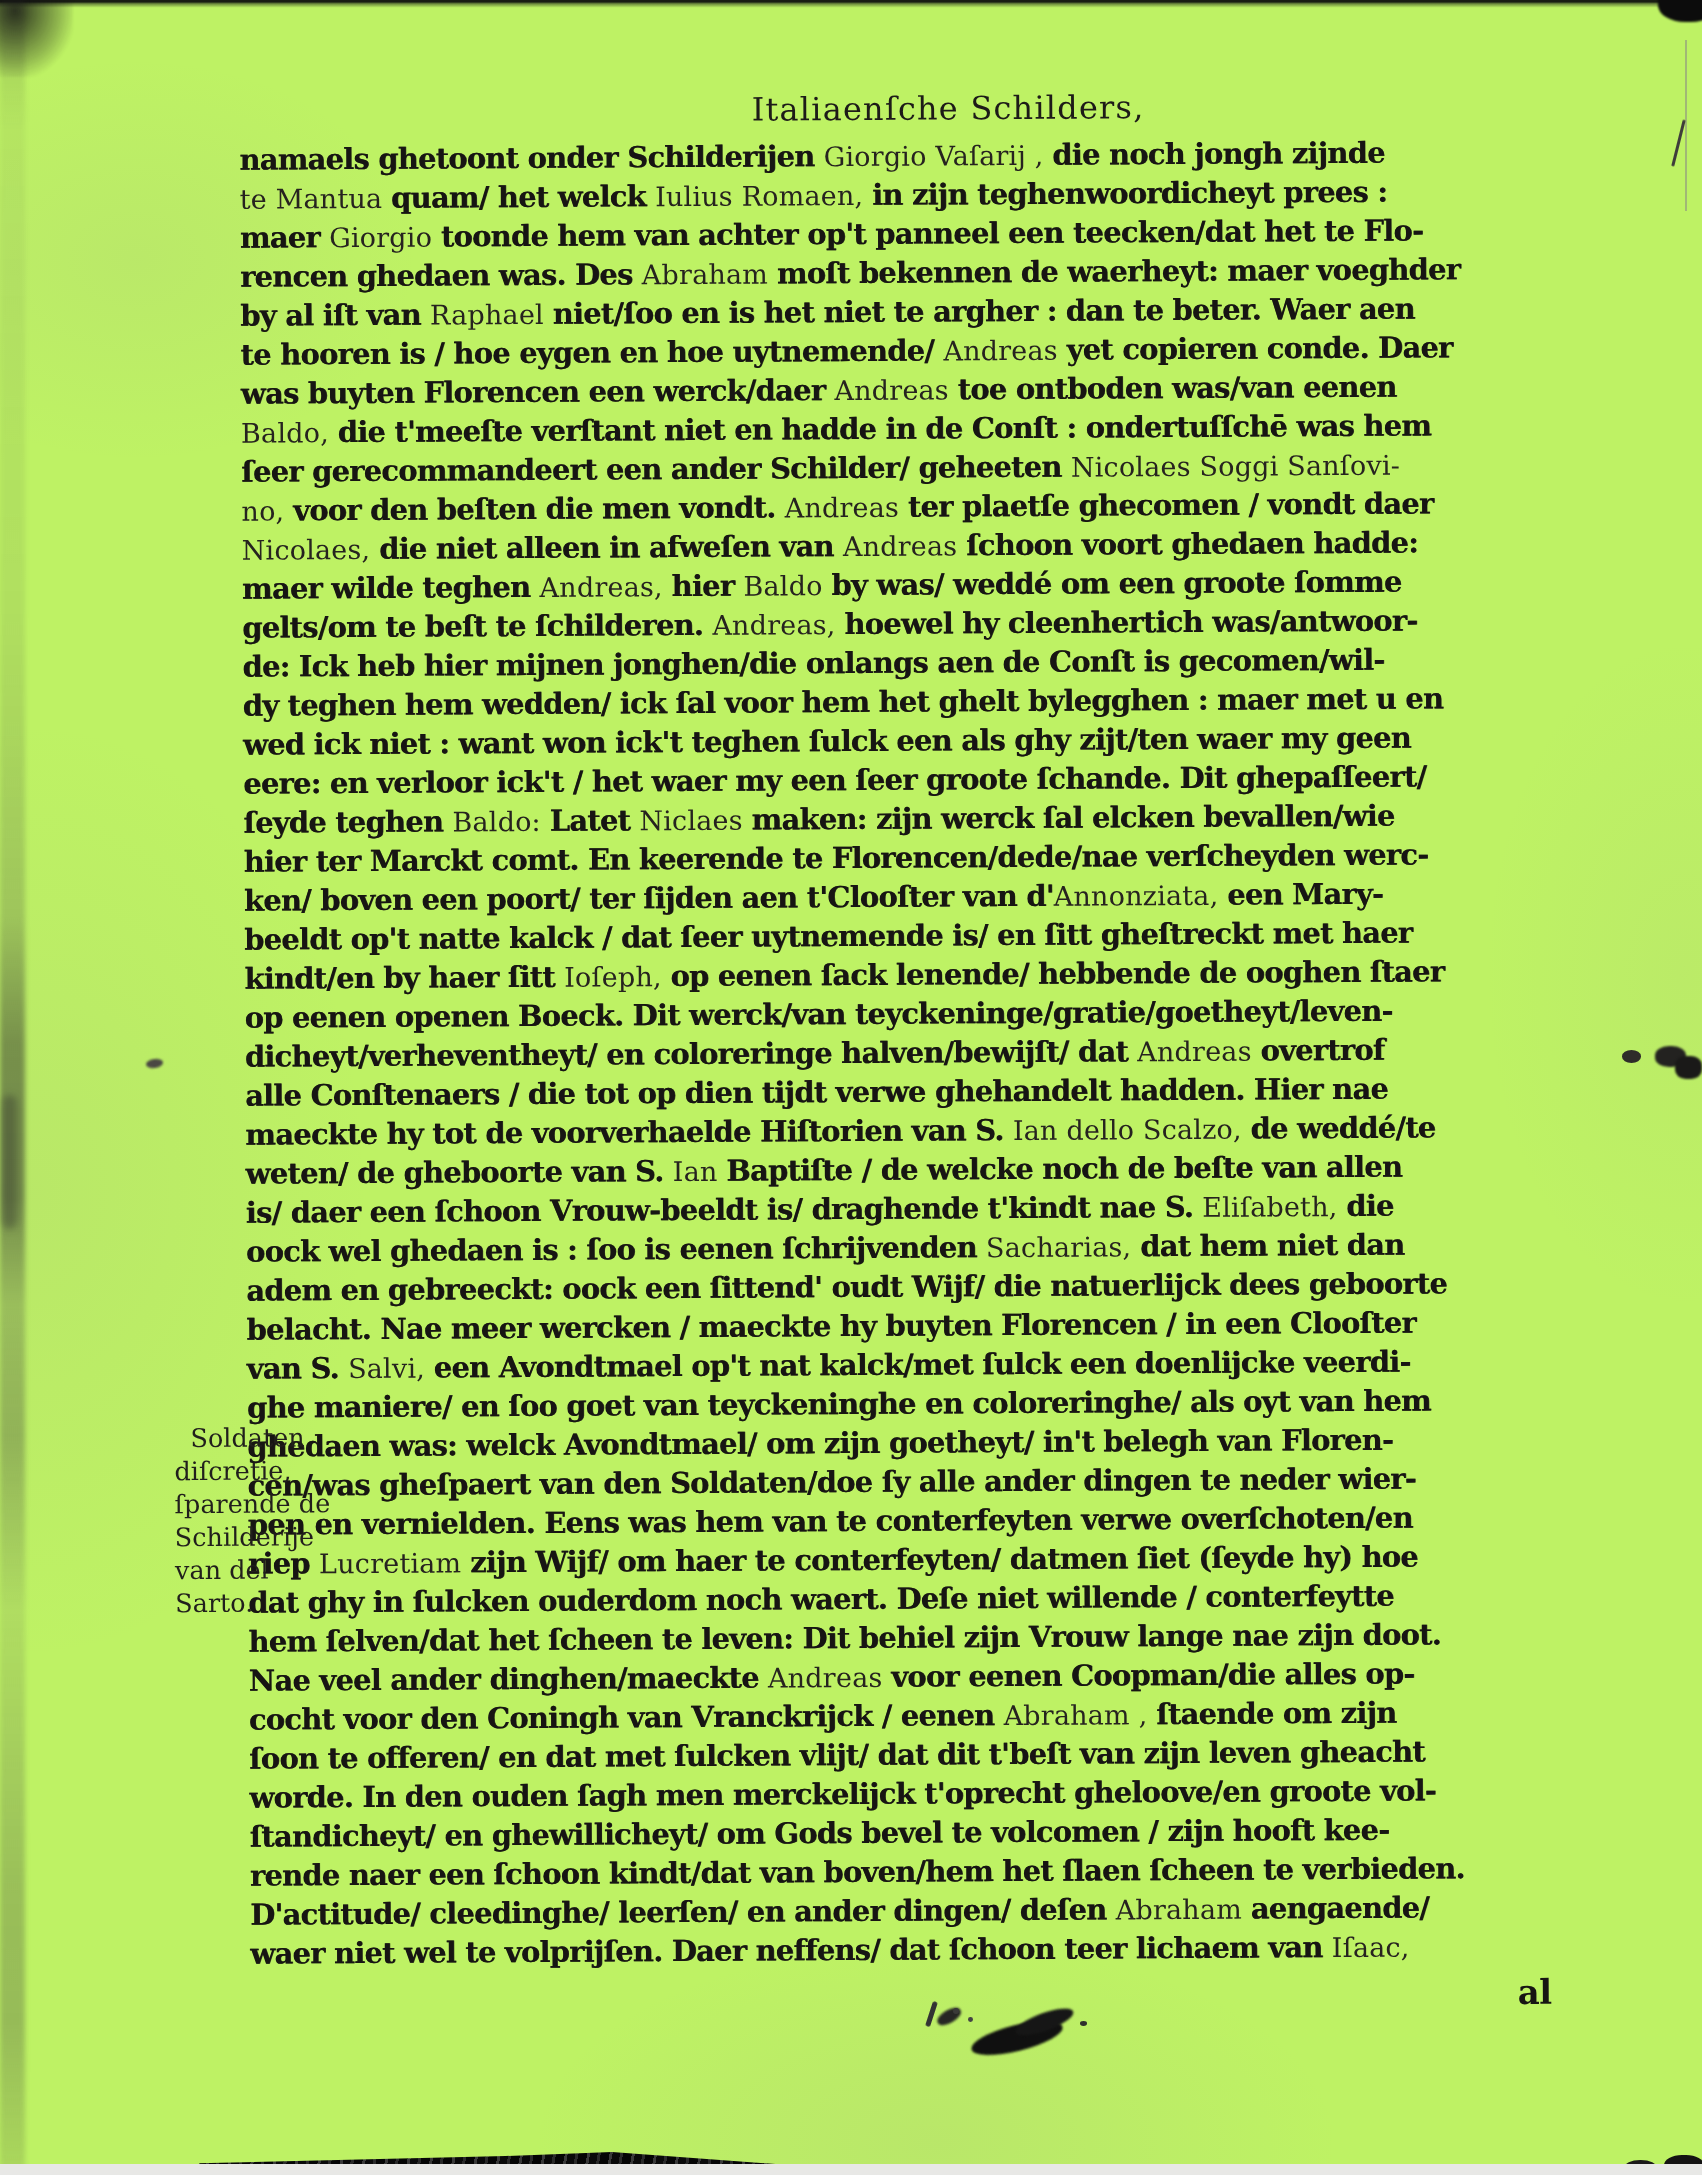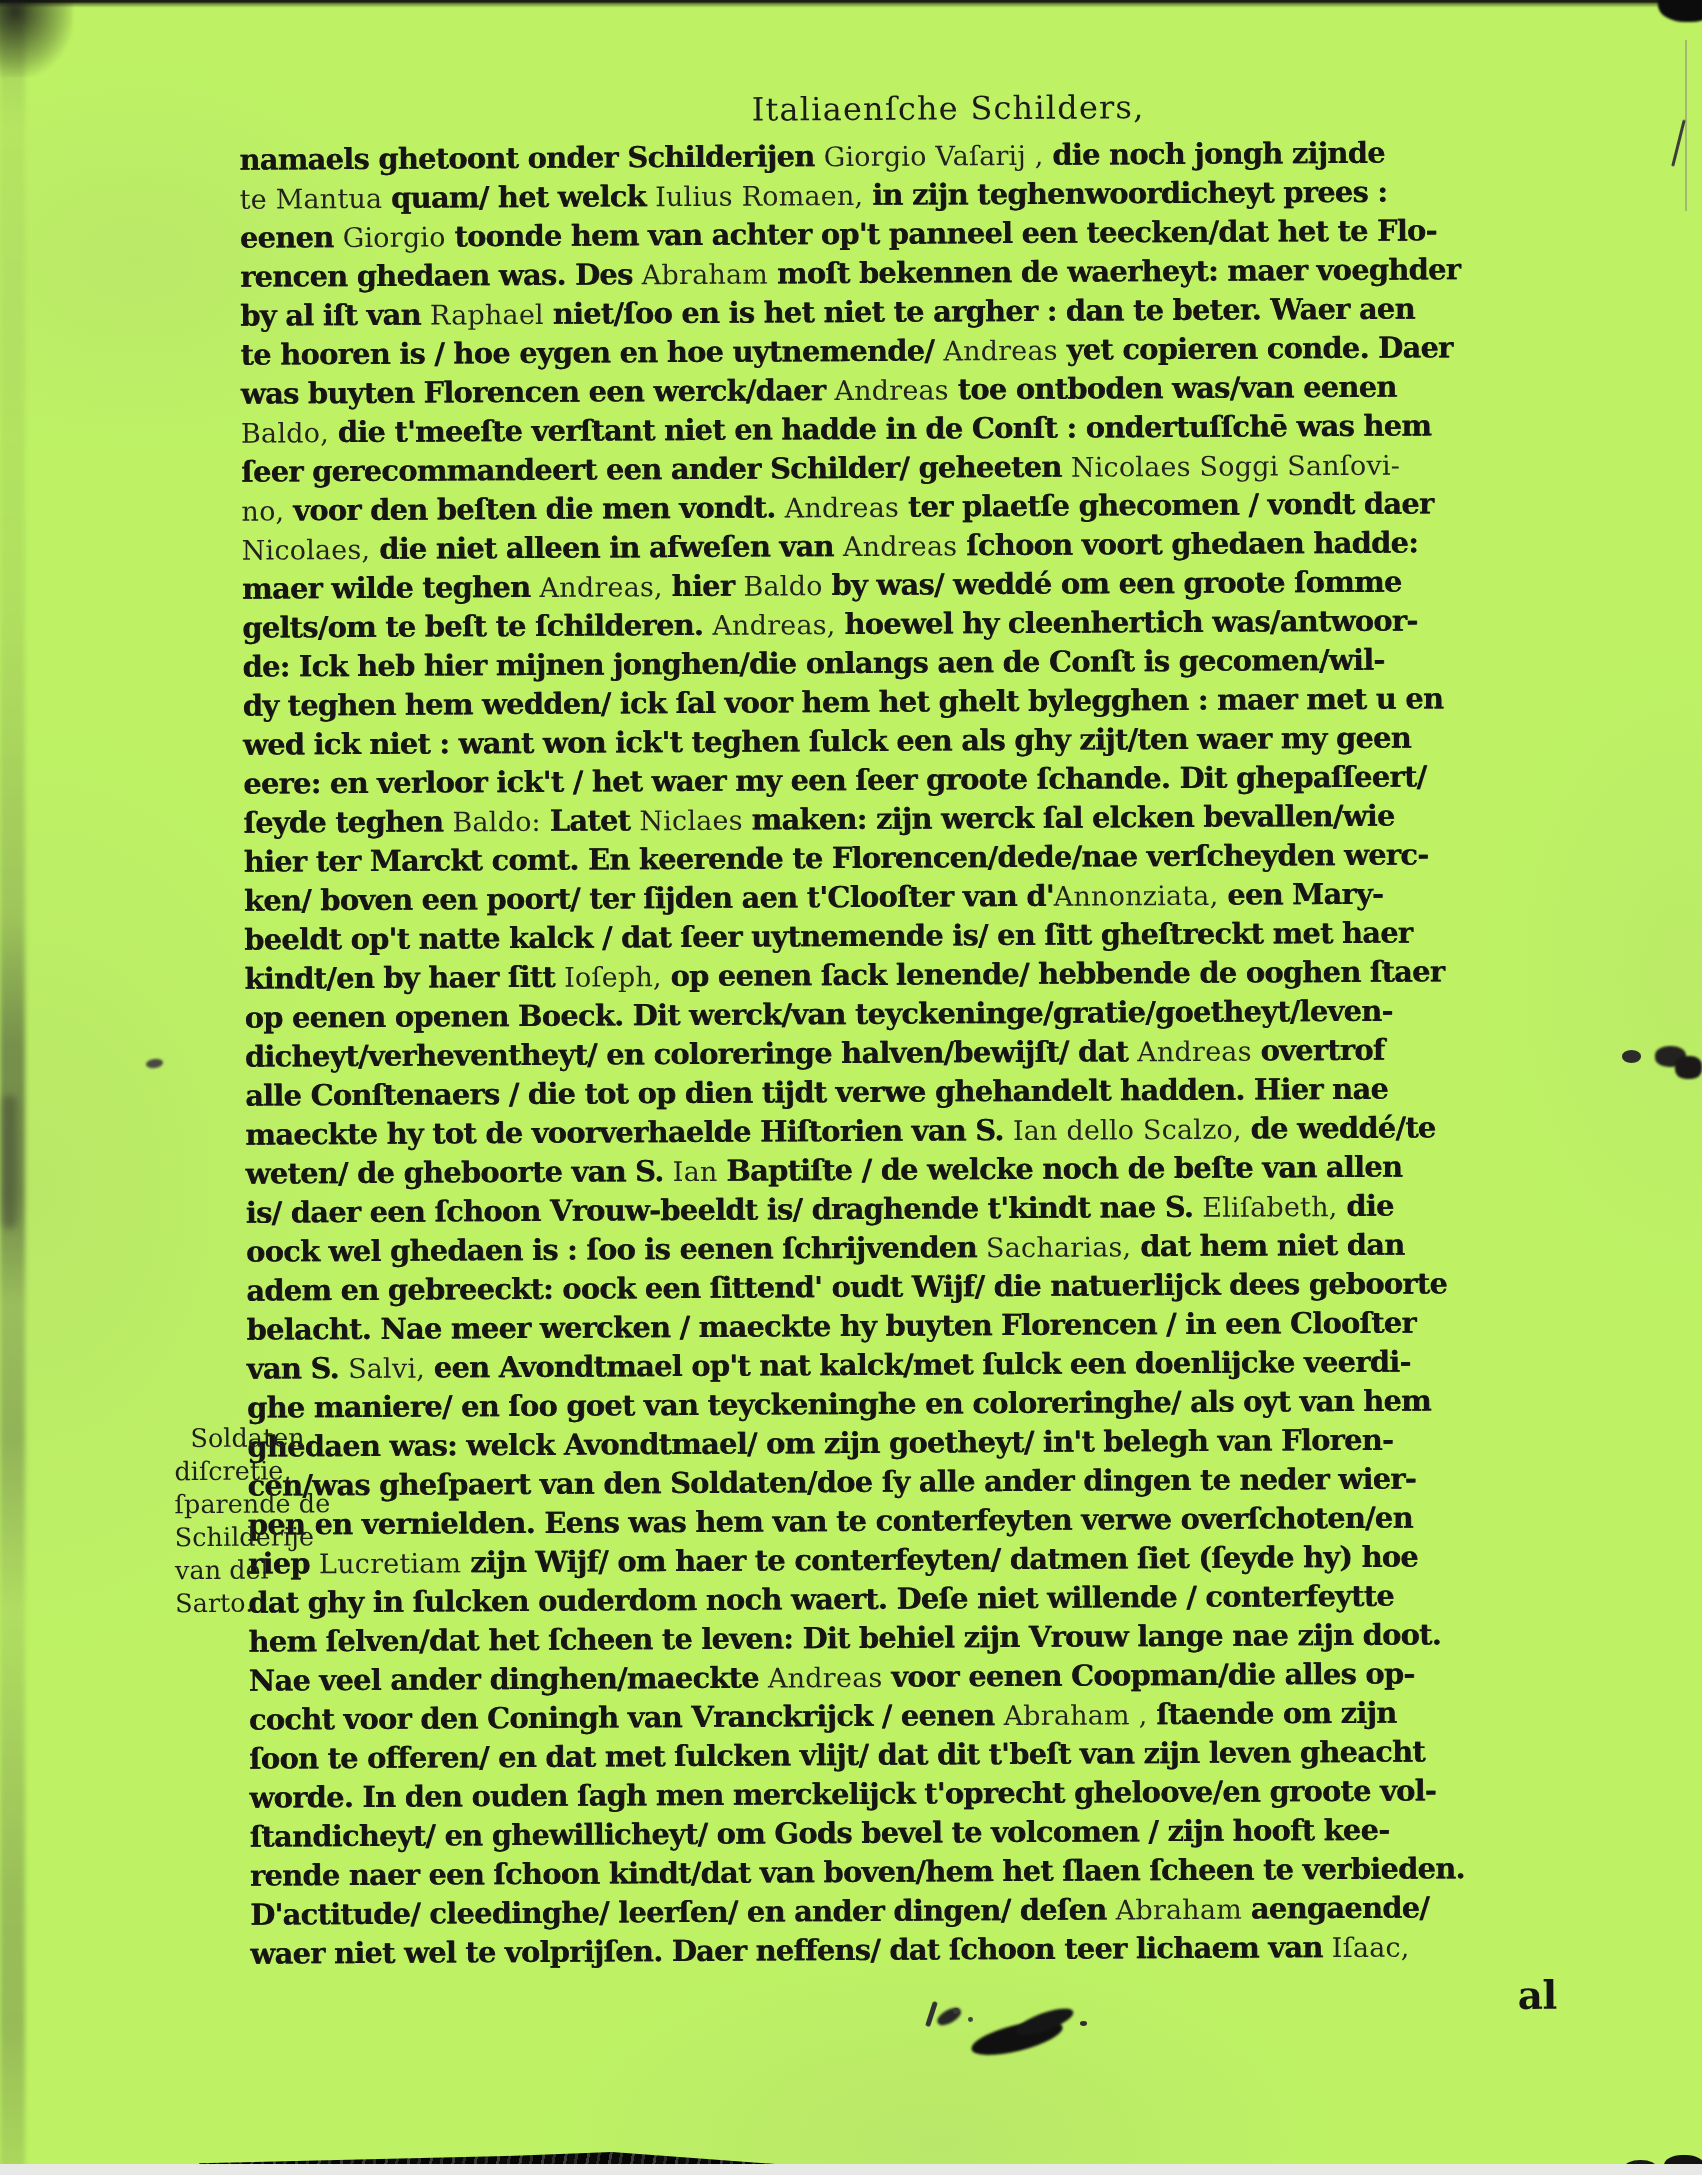--- a/index.html
+++ b/index.html
@@ -18,21 +18,21 @@
 
   .body-block{position:absolute;left:245px;top:137px;}
   .line{height:39px;line-height:39px;white-space:nowrap;font-size:29px;}
   .bl{font-weight:700;color:#171513;letter-spacing:-0.8px;text-shadow:0.4px 0 0 rgba(23,21,19,0.75);}
   .roman{font-weight:400;color:#26231f;font-size:27px;letter-spacing:0.2px;}
 
   .margin-note{position:absolute;left:172px;top:1418px;width:178px;
     font-size:25.5px;line-height:33px;color:#211f1c;}
   .margin-note .mline:first-child{padding-left:16.3px;}
 
-  .catchword{position:absolute;left:1512px;top:1976px;font-size:39px;font-weight:700;
+  .catchword{position:absolute;left:1512px;top:1976px;font-size:34px;font-weight:700;
     color:#171513;letter-spacing:-0.5px;}
 
   
   .art{position:absolute;pointer-events:none;}
   .top-edge{left:0;top:0;width:1702px;height:7.7px;
     background:linear-gradient(to bottom, rgba(12,12,12,0.92) 0 1.9px, rgba(12,12,12,0.45) 3.8px, rgba(12,12,12,0) 7.7px);
     filter:blur(0.5px);}
   .tl-blob{left:-9.6px;top:-11.5px;width:83px;height:88px;
     background:radial-gradient(ellipse at 30% 25%, rgba(18,18,18,0.85), rgba(18,18,18,0.25) 55%, transparent 75%);
     filter:blur(1px);}
@@ -75,21 +75,21 @@
 <body>
 
 <div class="page">
 
   <div class="content">
     <div class="header">Italiaenſche Schilders,</div>
 
     <div class="body-block">
         <div class="line"><span class="bl">namaels ghetoont onder Schilderijen </span><span class="roman">Giorgio Vaſarij , </span><span class="bl">die noch jongh zijnde</span></div>
         <div class="line"><span class="roman">te Mantua </span><span class="bl">quam/ het welck </span><span class="roman">Iulius Romaen, </span><span class="bl">in zijn teghenwoordicheyt prees :</span></div>
-        <div class="line"><span class="bl">eenen </span><span class="roman">Giorgio </span><span class="bl">toonde hem van achter op't panneel een teecken/dat het te Flo-</span></div>
+        <div class="line"><span class="bl">maer </span><span class="roman">Giorgio </span><span class="bl">toonde hem van achter op't panneel een teecken/dat het te Flo-</span></div>
         <div class="line"><span class="bl">rencen ghedaen was. Des </span><span class="roman">Abraham </span><span class="bl">moſt bekennen de waerheyt: maer voeghder</span></div>
         <div class="line"><span class="bl">by al iſt van </span><span class="roman">Raphael </span><span class="bl">niet/ſoo en is het niet te argher : dan te beter. Waer aen</span></div>
         <div class="line"><span class="bl">te hooren is / hoe eygen en hoe uytnemende/ </span><span class="roman">Andreas </span><span class="bl">yet copieren conde. Daer</span></div>
         <div class="line"><span class="bl">was buyten Florencen een werck/daer </span><span class="roman">Andreas </span><span class="bl">toe ontboden was/van eenen</span></div>
         <div class="line"><span class="roman">Baldo, </span><span class="bl">die t'meeſte verſtant niet en hadde in de Conſt : ondertuſſchē was hem</span></div>
         <div class="line"><span class="bl">ſeer gerecommandeert een ander Schilder/ geheeten </span><span class="roman">Nicolaes Soggi Sanſovi-</span></div>
         <div class="line"><span class="roman">no, </span><span class="bl">voor den beſten die men vondt. </span><span class="roman">Andreas </span><span class="bl">ter plaetſe ghecomen / vondt daer</span></div>
         <div class="line"><span class="roman">Nicolaes, </span><span class="bl">die niet alleen in afweſen van </span><span class="roman">Andreas </span><span class="bl">ſchoon voort ghedaen hadde:</span></div>
         <div class="line"><span class="bl">maer wilde teghen </span><span class="roman">Andreas, </span><span class="bl">hier </span><span class="roman">Baldo </span><span class="bl">by was/ weddé om een groote ſomme</span></div>
         <div class="line"><span class="bl">gelts/om te beſt te ſchilderen. </span><span class="roman">Andreas, </span><span class="bl">hoewel hy cleenhertich was/antwoor-</span></div>

